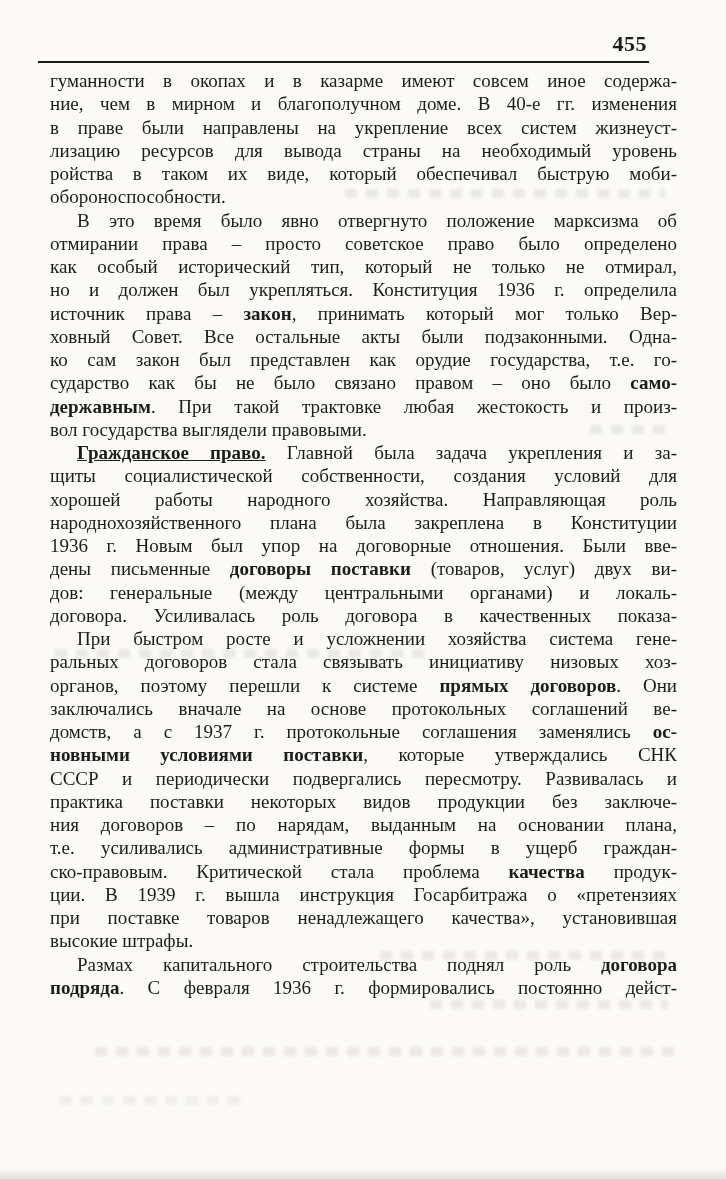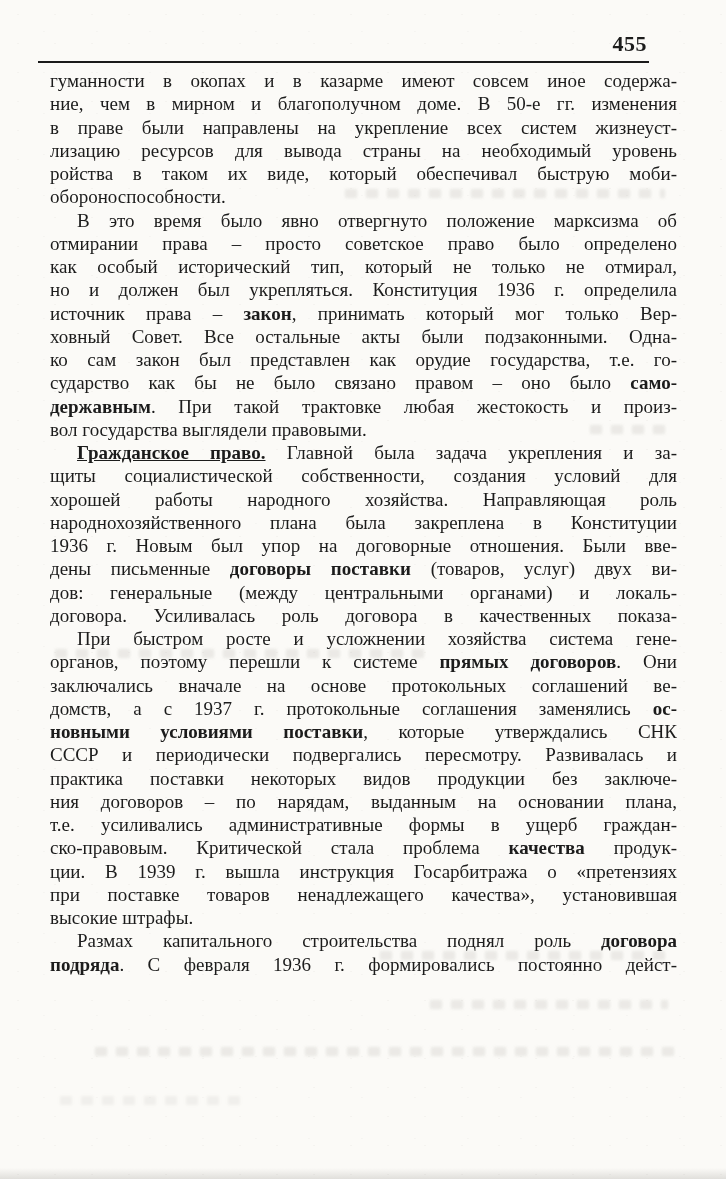--- a/index.html
+++ b/index.html
@@ -89,21 +89,21 @@
 </style>
 </head>
 <body>
 
 <div class="page">
   <span class="page-number">455</span>
   <div class="header-rule"></div>
 
   <div class="text-block">
       <div class="line"><span>гуманности в окопах и в казарме имеют совсем иное содержа-</span></div>
-      <div class="line"><span>ние, чем в мирном и благополучном доме. В 50-е гг. изменения</span></div>
+      <div class="line"><span>ние, чем в мирном и благополучном доме. В 40-е гг. изменения</span></div>
       <div class="line"><span>в праве были направлены на укрепление всех систем жизнеуст-</span></div>
       <div class="line"><span>лизацию ресурсов для вывода страны на необходимый уровень</span></div>
       <div class="line"><span>ройства в таком их виде, который обеспечивал быструю моби-</span></div>
       <div class="line last"><span>обороноспособности.</span></div>
       <div class="line indent"><span>В это время было явно отвергнуто положение марксизма об</span></div>
       <div class="line"><span>отмирании права – просто советское право было определено</span></div>
       <div class="line"><span>как особый исторический тип, который не только не отмирал,</span></div>
       <div class="line"><span>но и должен был укрепляться. Конституция 1936 г. определила</span></div>
       <div class="line"><span>источник права – </span><span class="bi">закон</span><span>, принимать который мог только Вер-</span></div>
       <div class="line"><span>ховный Совет. Все остальные акты были подзаконными. Одна-</span></div>
@@ -113,20 +113,21 @@
       <div class="line last"><span>вол государства выглядели правовыми.</span></div>
       <div class="line indent"><span class="b">Гражданское право.</span><span> Главной была задача укрепления и за-</span></div>
       <div class="line"><span>щиты социалистической собственности, создания условий для</span></div>
       <div class="line"><span>хорошей работы народного хозяйства. Направляющая роль</span></div>
       <div class="line"><span>народнохозяйственного плана была закреплена в Конституции</span></div>
       <div class="line"><span>1936 г. Новым был упор на договорные отношения. Были вве-</span></div>
       <div class="line"><span>дены письменные </span><span class="bi">договоры поставки</span><span> (товаров, услуг) двух ви-</span></div>
       <div class="line"><span>дов: генеральные (между центральными органами) и локаль-</span></div>
       <div class="line"><span>договора. Усиливалась роль договора в качественных показа-</span></div>
       <div class="line indent"><span>При быстром росте и усложнении хозяйства система гене-</span></div>
+      <div class="line"><span>ральных договоров стала связывать инициативу низовых хоз-</span></div>
       <div class="line"><span>органов, поэтому перешли к системе </span><span class="bi">прямых договоров</span><span>. Они</span></div>
       <div class="line"><span>заключались вначале на основе протокольных соглашений ве-</span></div>
       <div class="line"><span>домств, а с 1937 г. протокольные соглашения заменялись </span><span class="bi">ос-</span></div>
       <div class="line"><span class="bi">новными условиями поставки</span><span>, которые утверждались СНК</span></div>
       <div class="line"><span>СССР и периодически подвергались пересмотру. Развивалась и</span></div>
       <div class="line"><span>практика поставки некоторых видов продукции без заключе-</span></div>
       <div class="line"><span>ния договоров – по нарядам, выданным на основании плана,</span></div>
       <div class="line"><span>т.е. усиливались административные формы в ущерб граждан-</span></div>
       <div class="line"><span>ско-правовым. Критической стала проблема </span><span class="bi">качества</span><span> продук-</span></div>
       <div class="line"><span>ции. В 1939 г. вышла инструкция Госарбитража о «претензиях</span></div>

